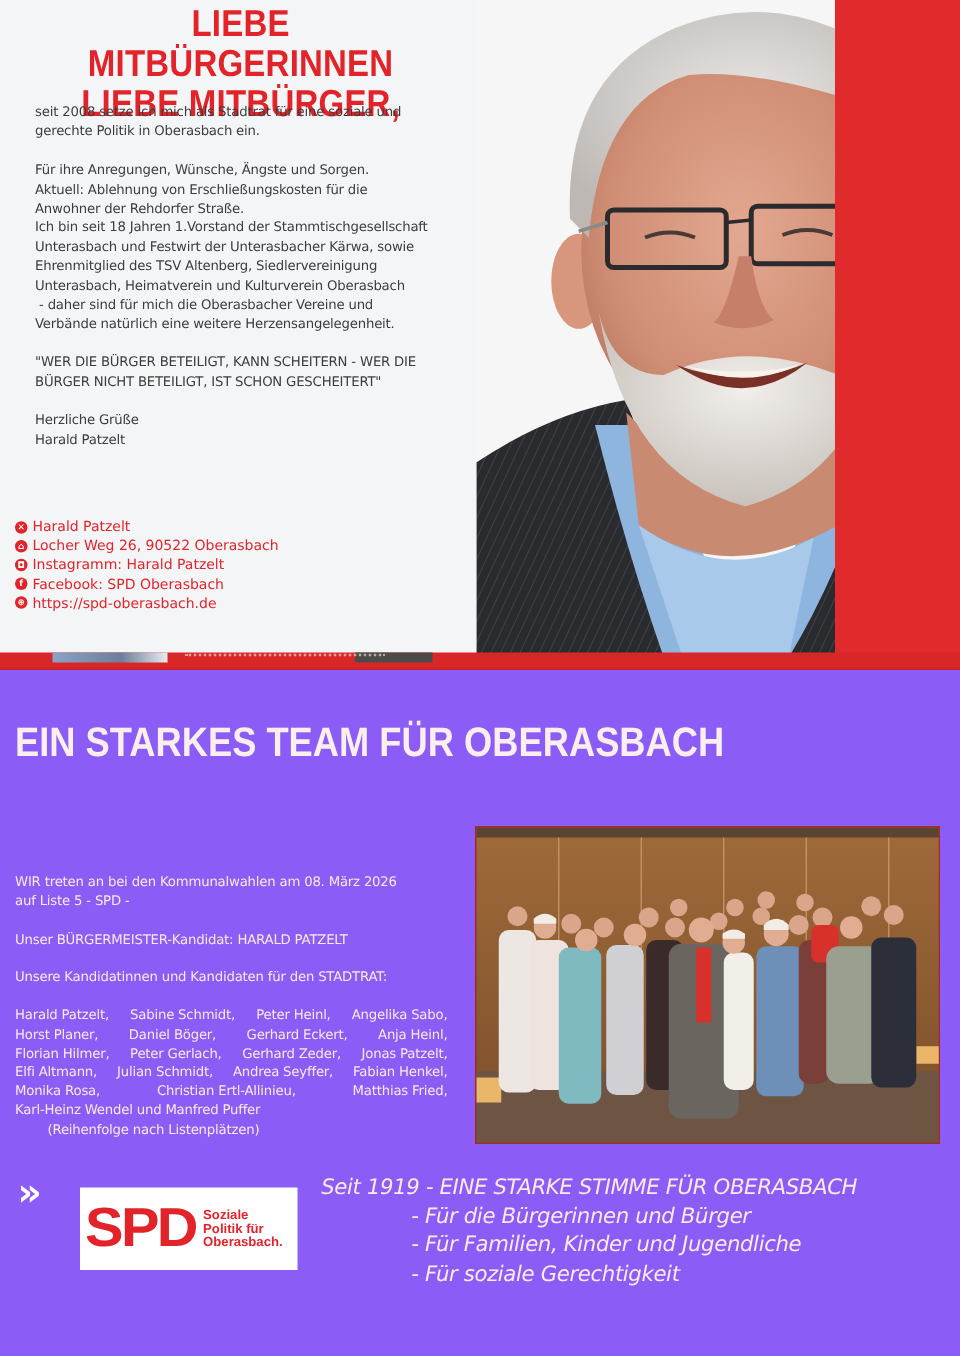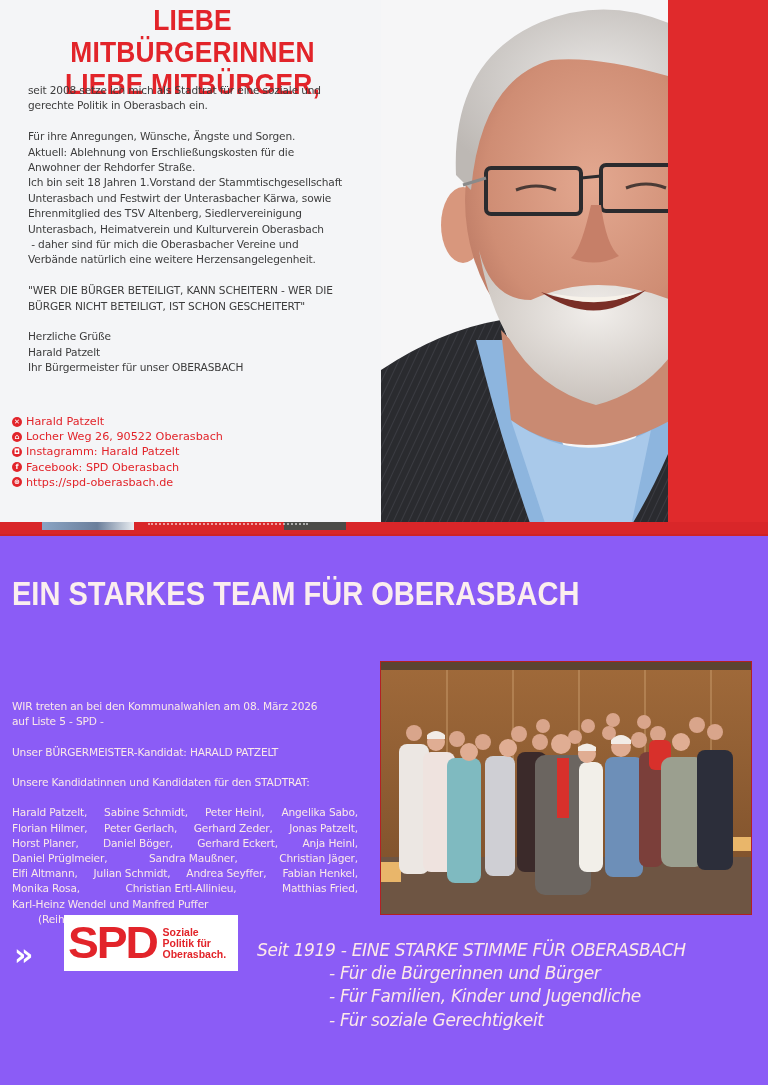--- a/index.html
+++ b/index.html
@@ -113,21 +113,21 @@
     .group-photo svg { display: block; }
 
     
     .chevrons {
       position: absolute; left: 14px; top: 404px;
       color: #ffffff; font-family: "DejaVu Sans", sans-serif;
       font-weight: bold; font-size: 30px; line-height: 30px;
       letter-spacing: -10px;
     }
     .spd-logo {
-      position: absolute; left: 64px; top: 379px; width: 174px; height: 56px;
+      position: absolute; left: 64px; top: 414px; width: 174px; height: 66px;
       background: #ffffff;
       display: flex; align-items: center;
       padding-left: 4px;
     }
     .spd-mark {
       color: #e2242a;
       font-family: "Liberation Sans", sans-serif;
       font-weight: bold; font-size: 44px; line-height: 44px;
       letter-spacing: -2px;
       transform: scaleX(1.05);
@@ -178,21 +178,20 @@
       <span class="line" style="white-space:pre"> - daher sind für mich die Oberasbacher Vereine und</span>
       <span class="line">Verbände natürlich eine weitere Herzensangelegenheit.</span>
     </p>
     <p>
       <span class="line">"WER DIE BÜRGER BETEILIGT, KANN SCHEITERN - WER DIE</span>
       <span class="line">BÜRGER NICHT BETEILIGT, IST SCHON GESCHEITERT"</span>
     </p>
     <p>
       <span class="line">Herzliche Grüße</span>
       <span class="line">Harald Patzelt</span>
-      <span class="line">Ihr Bürgermeister für unser OBERASBACH</span>
     </p>
   </div>
 
   <div class="contacts">
     <div class="contact-row">
       <span class="c-icon">✕</span>
       <span>Harald Patzelt</span>
     </div>
     <div class="contact-row">
       <span class="c-icon">⌂</span>
@@ -291,35 +290,30 @@
       <span class="line">Unsere Kandidatinnen und Kandidaten für den STADTRAT:</span>
     </p>
     <div class="names">
       <span class="line">
         <span>Harald Patzelt,</span>
         <span>Sabine Schmidt,</span>
         <span>Peter Heinl,</span>
         <span>Angelika Sabo,</span>
       </span>
       <span class="line">
+        <span>Horst Planer,</span>
+        <span>Daniel Böger,</span>
+        <span>Gerhard Eckert,</span>
+        <span>Anja Heinl,</span>
+      </span>
+      <span class="line">
         <span>Florian Hilmer,</span>
         <span>Peter Gerlach,</span>
         <span>Gerhard Zeder,</span>
         <span>Jonas Patzelt,</span>
-      </span>
-      <span class="line">
-        <span>Horst Planer,</span>
-        <span>Daniel Böger,</span>
-        <span>Gerhard Eckert,</span>
-        <span>Anja Heinl,</span>
-      </span>
-      <span class="line">
-        <span>Daniel Prüglmeier,</span>
-        <span>Sandra Maußner,</span>
-        <span>Christian Jäger,</span>
       </span>
       <span class="line">
         <span>Elfi Altmann,</span>
         <span>Julian Schmidt,</span>
         <span>Andrea Seyffer,</span>
         <span>Fabian Henkel,</span>
       </span>
       <span class="line">
         <span>Monika Rosa,</span>
         <span>Christian Ertl-Allinieu,</span>

